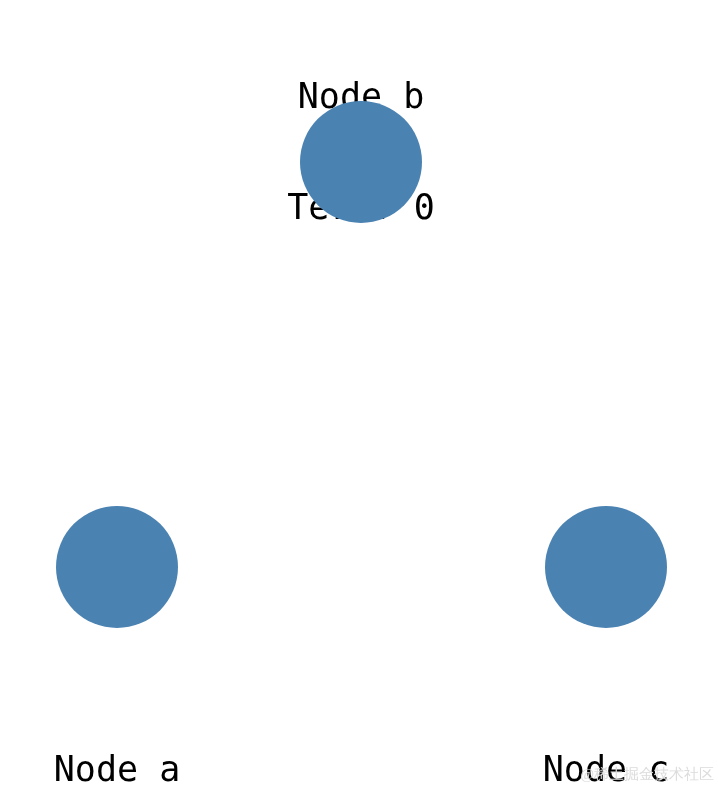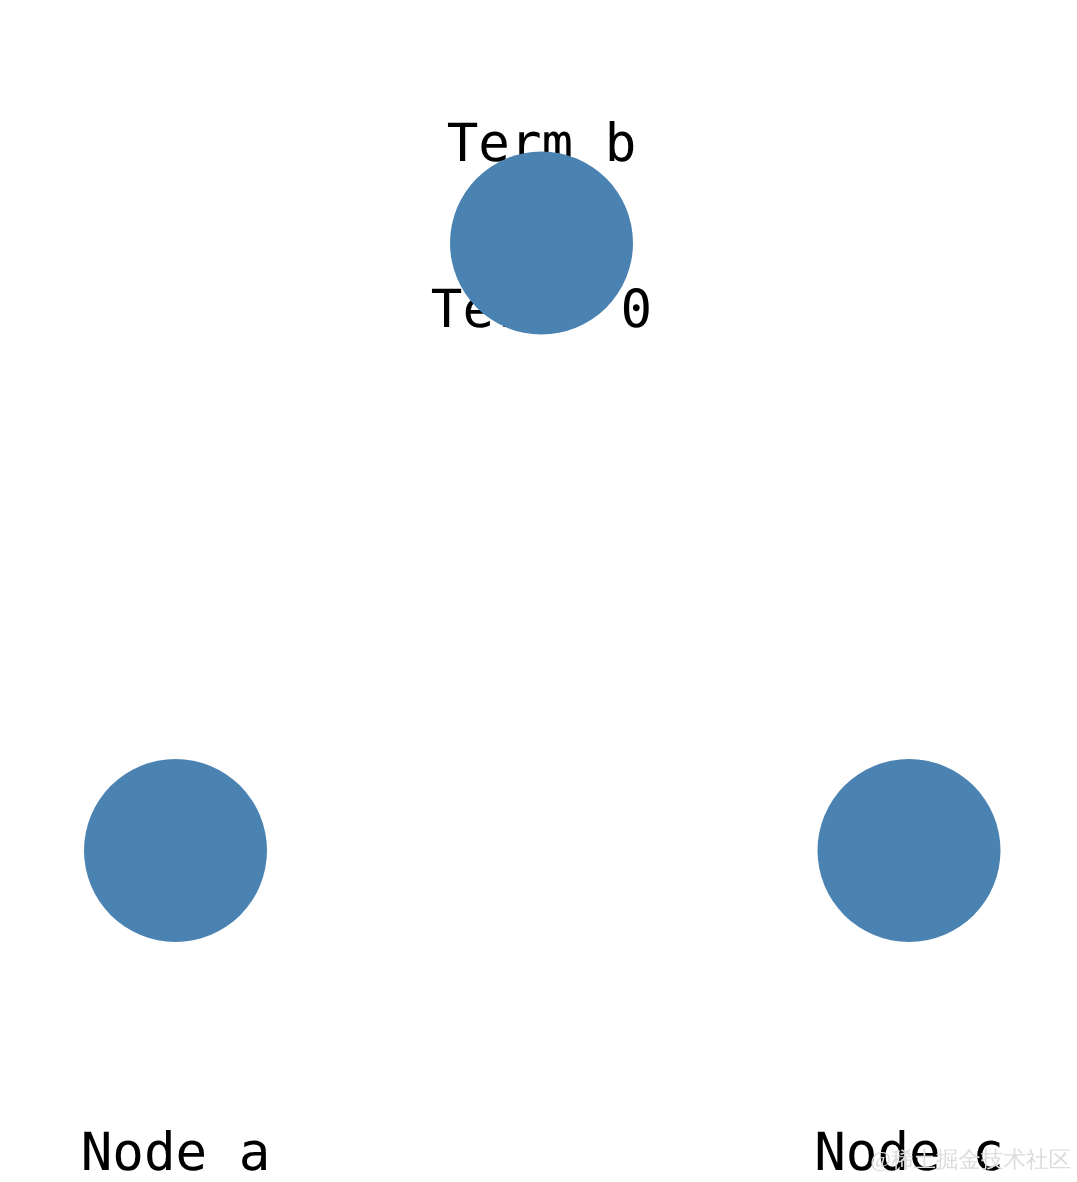--- a/index.html
+++ b/index.html
@@ -88,21 +88,21 @@
     margin-left: 26px;
   }
 </style>
 </head>
 <body>
 
 <div id="canvas" style="width: 718px; height: 788px; background: rgb(255, 255, 255);">
 
   <div class="node-group">
     <div class="node-label" id="node-b-label">
-      <span class="line">Term b</span>
+      <span class="line">Node b</span>
       <span class="line">Term: 0</span>
     </div>
     <div class="node-circle" id="node-b-circle" style="background: rgb(74, 130, 178); width: 122px; height: 122px;"></div>
   </div>
 
   <div class="node-group">
     <div class="node-circle" id="node-a-circle" style="background: rgb(74, 130, 178); width: 122px; height: 122px;"></div>
     <div class="node-label" id="node-a-label">
       <span class="line">Node a</span>
       

